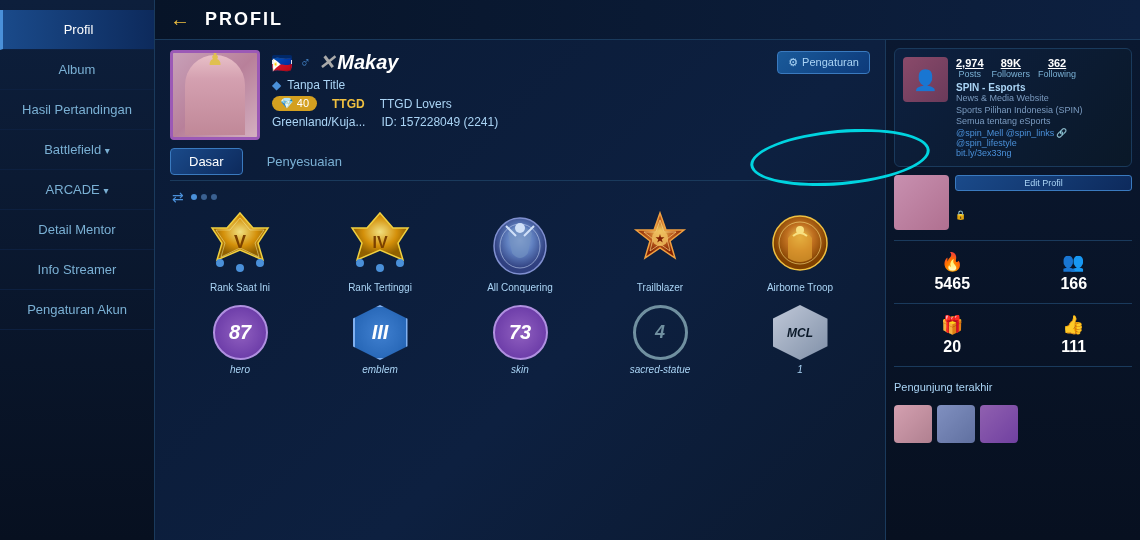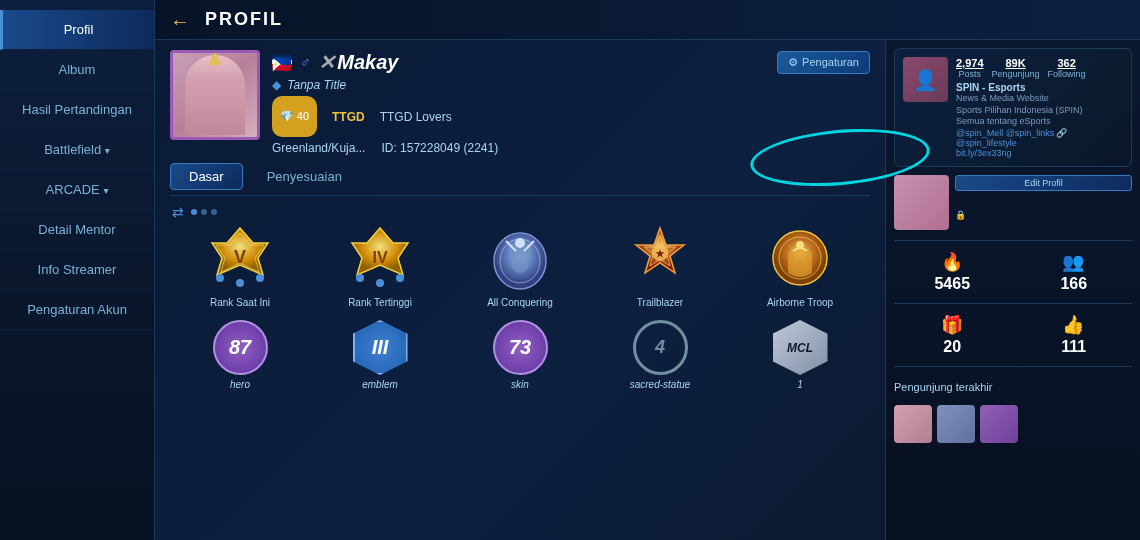--- a/index.html
+++ b/index.html
@@ -182,33 +182,33 @@
       gap: 4px;
       margin-left: auto;
     }
 
     .title-row {
       display: flex;
       align-items: center;
       gap: 6px;
     }
     .diamond-icon { color: #4a90d9; font-size: 12px; }
-    .title-text { color: #aad4f5; font-size: 12px; font-style: italic; }
+    .title-text { color: #aad4f5; font-size: 12px; }
 
     .level-guild-row {
       display: flex;
       align-items: center;
       gap: 15px;
       font-size: 12px;
     }
     .level-badge {
       background: #d4a020;
       color: #fff;
       border-radius: 10px;
-      padding: 14px 8px;
+      padding: 1px 8px;
       font-size: 11px;
     }
     .guild-name { color: #f0c040; font-size: 12px; font-weight: bold; }
     .guild-sub { color: #aad4f5; font-size: 12px; }
 
     .id-row {
       display: flex;
       gap: 16px;
       font-size: 12px;
       color: #aad4f5;
@@ -766,21 +766,21 @@
       <div class="social-card">
         <div class="social-avatar">👤</div>
         <div class="social-info">
           <div class="social-stats-row">
             <div class="social-stat">
               <div class="social-stat-val">2,974</div>
               <div class="social-stat-label">Posts</div>
             </div>
             <div class="social-stat">
               <div class="social-stat-val">89K</div>
-              <div class="social-stat-label">Pengunjung</div>
+              <div class="social-stat-label">Followers</div>
             </div>
             <div class="social-stat">
               <div class="social-stat-val">362</div>
               <div class="social-stat-label">Following</div>
             </div>
           </div>
           <div class="social-name">SPIN - Esports</div>
           <div class="social-desc">News &amp; Media Website</div>
           <div class="social-desc">Sports Pilihan Indonesia (SPIN)</div>
           <div class="social-desc">Semua tentang eSports</div>

